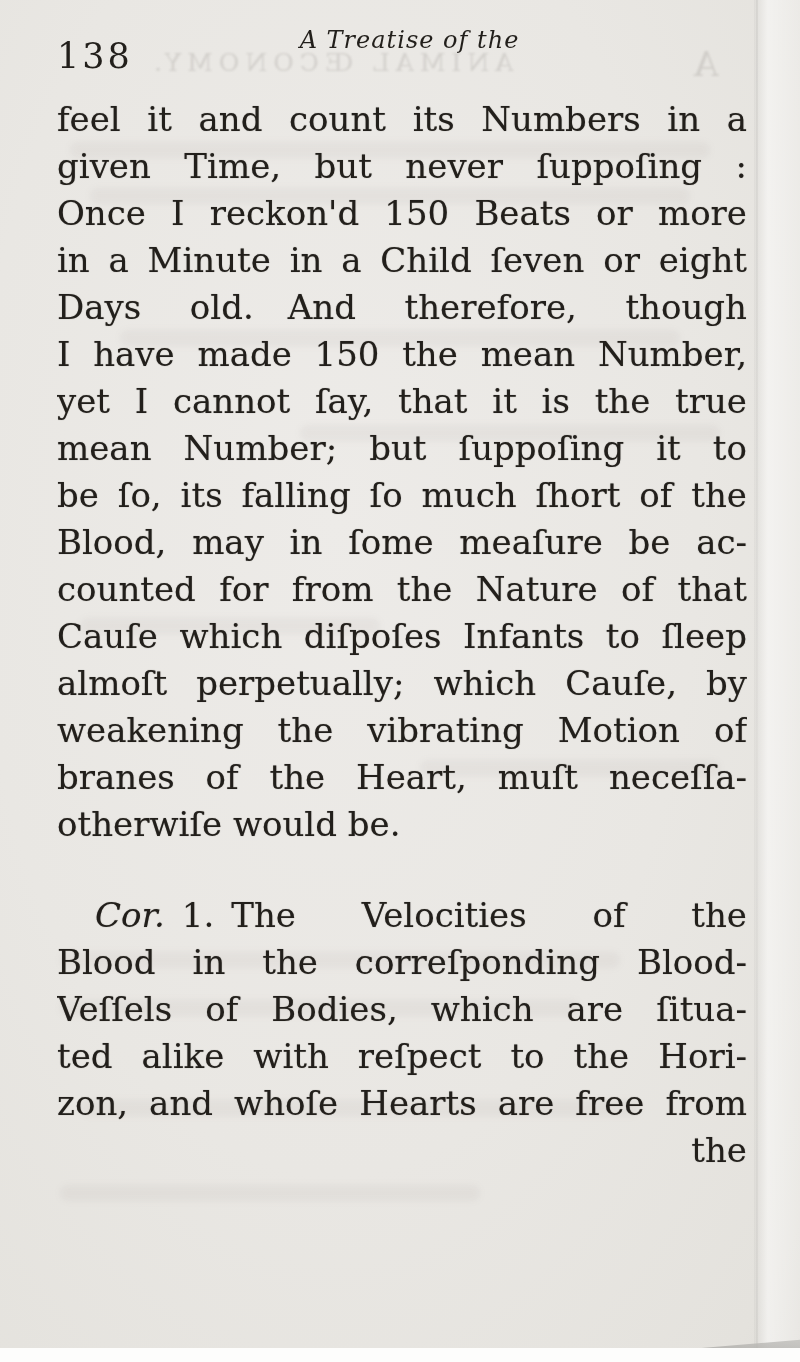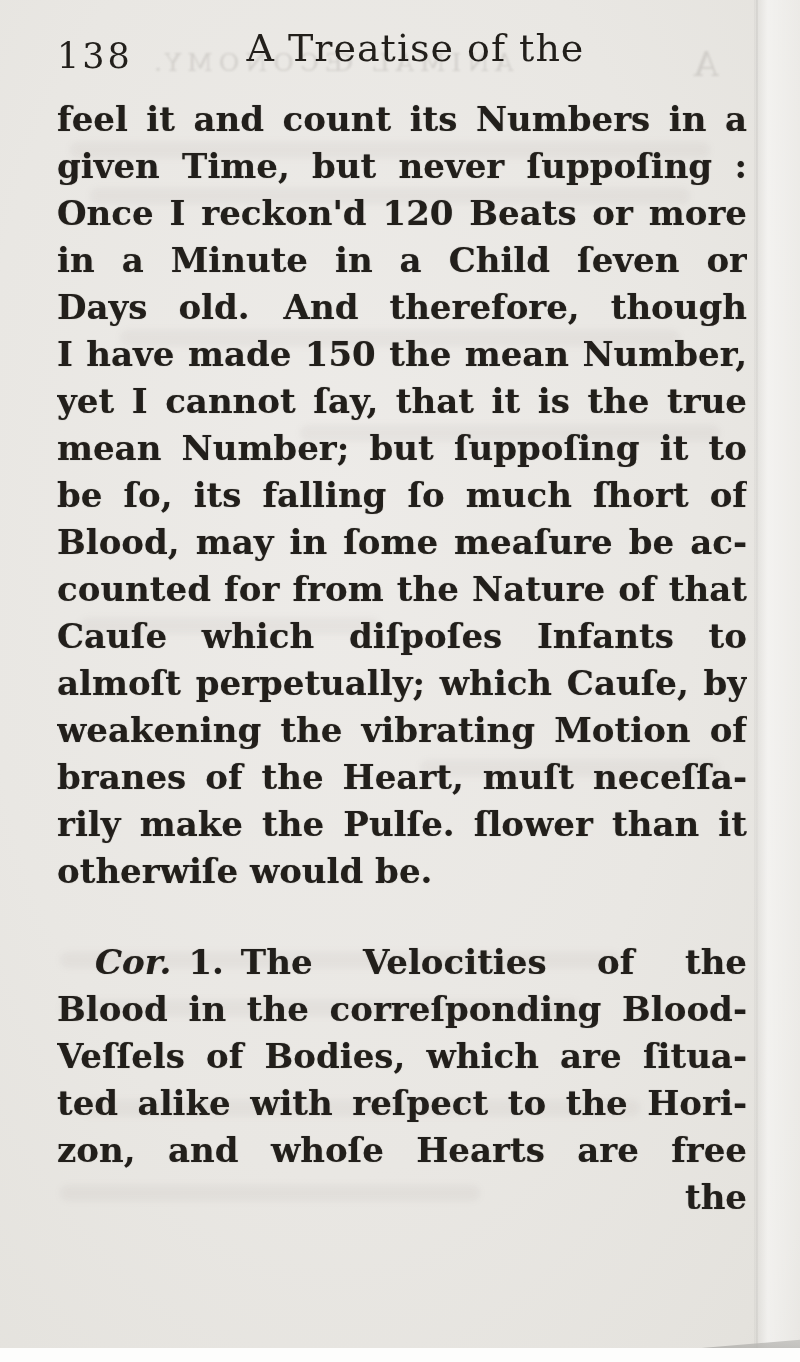--- a/index.html
+++ b/index.html
@@ -34,29 +34,28 @@
   
   .header{
     position:absolute;top:26px;left:57px;right:60px;height:56px;
   }
   .page-number{
     position:absolute;left:0;top:10px;
     font-size:35px;letter-spacing:3px;
   }
   .running-title{
     position:absolute;left:50%;top:0;transform:translateX(-45%);
-    font-size:38px;white-space:nowrap;
+    font-style:italic;font-size:24px;white-space:nowrap;
     letter-spacing:1px;
   }
   
   .text-col{
     position:absolute;left:57px;top:96px;width:690px;
     font-size:34px;line-height:47px;
     text-shadow:0 0 1px rgba(32,28,22,0.45);
-    font-weight:bold;
   }
   .line{
     height:47px;overflow:hidden;
     text-align:justify;text-align-last:justify;
     text-justify:inter-word;
   }
   .line.last{text-align-last:left;}
   .para2{margin-top:44px;}
   .indent{text-indent:38px;}
   .it{font-style:italic;}
@@ -96,34 +95,33 @@
 
   <div class="header">
     <div class="page-number">138</div>
     <div class="running-title">A Treatise of the</div>
   </div>
 
   <div class="text-col">
     <div>
       <div class="line">feel it and count its Numbers in a</div>
       <div class="line">given Time, but never ſuppoſing :</div>
-      <div class="line">Once I reckon'd 120 Beats or more</div>
+      <div class="line">Once I reckon'd 150 Beats or more</div>
       <div class="line">in a Minute in a Child ſeven or eight</div>
       <div class="line">Days old. And therefore, though</div>
       <div class="line">I have made 150 the mean Number,</div>
       <div class="line">yet I cannot ſay, that it is the true</div>
       <div class="line">mean Number; but ſuppoſing it to</div>
       <div class="line">be ſo, its falling ſo much ſhort of the</div>
       <div class="line">Blood, may in ſome meaſure be ac-</div>
       <div class="line">counted for from the Nature of that</div>
       <div class="line">Cauſe which diſpoſes Infants to ſleep</div>
       <div class="line">almoſt perpetually; which Cauſe, by</div>
       <div class="line">weakening the vibrating Motion of</div>
       <div class="line">branes of the Heart, muſt neceſſa-</div>
-      <div class="line">rily make the Pulſe. ſlower than it</div>
       <div class="line last">otherwiſe would be.</div>
     </div>
 
     <div class="para2">
       <div class="line indent"><span class="it">Cor.</span><span> 1. The Velocities of the</span></div>
       <div class="line">Blood in the correſponding Blood-</div>
       <div class="line">Veſſels of Bodies, which are ſitua-</div>
       <div class="line">ted alike with reſpect to the Hori-</div>
       <div class="line">zon, and whoſe Hearts are free from</div>
     </div>

